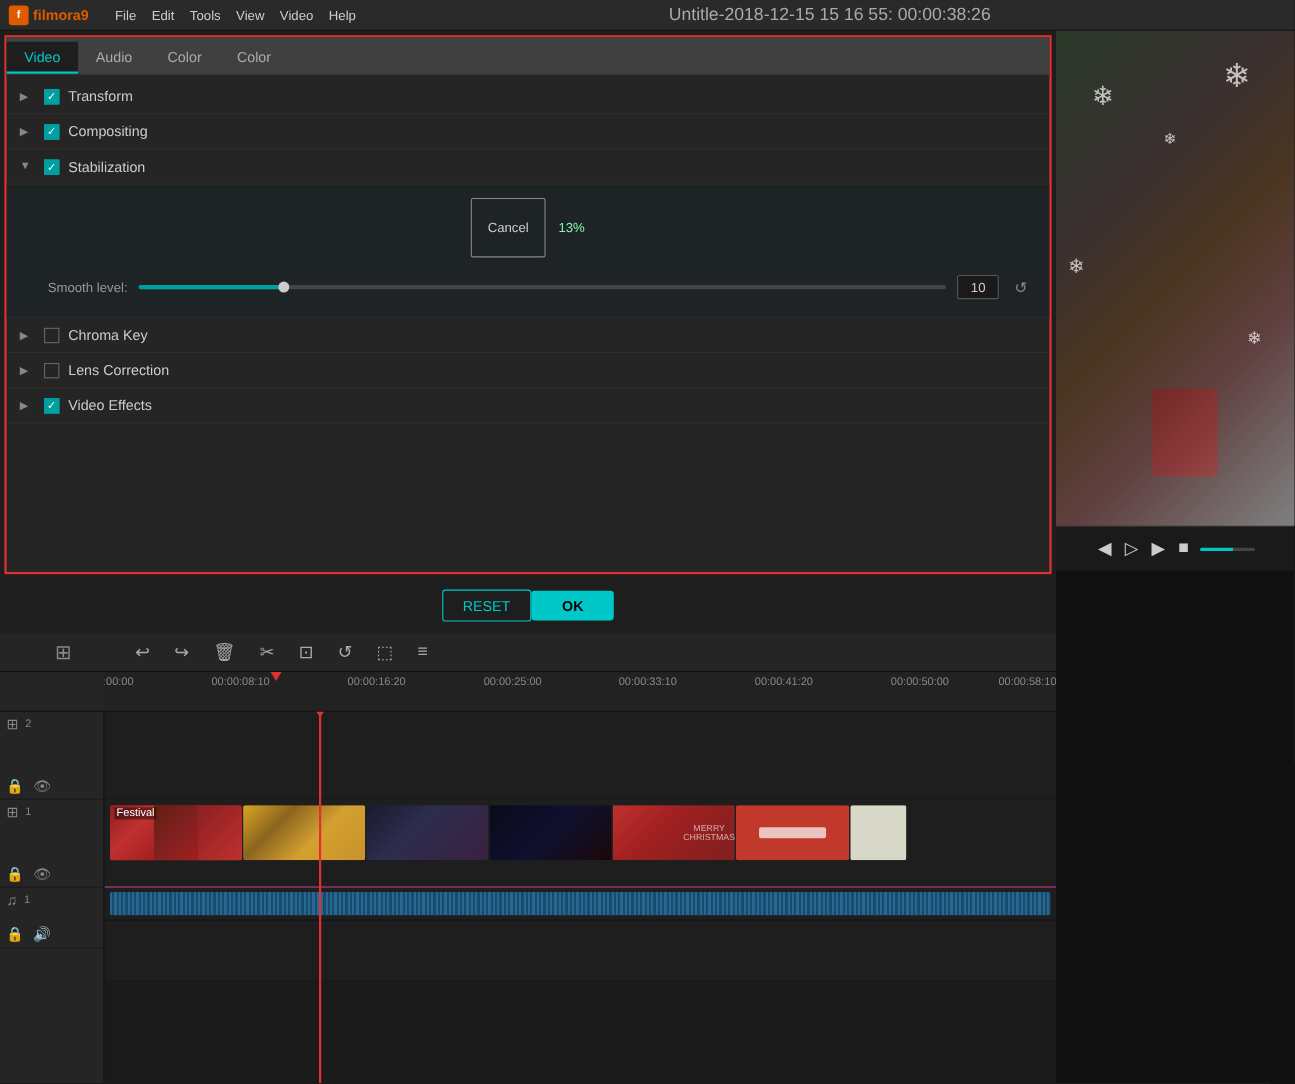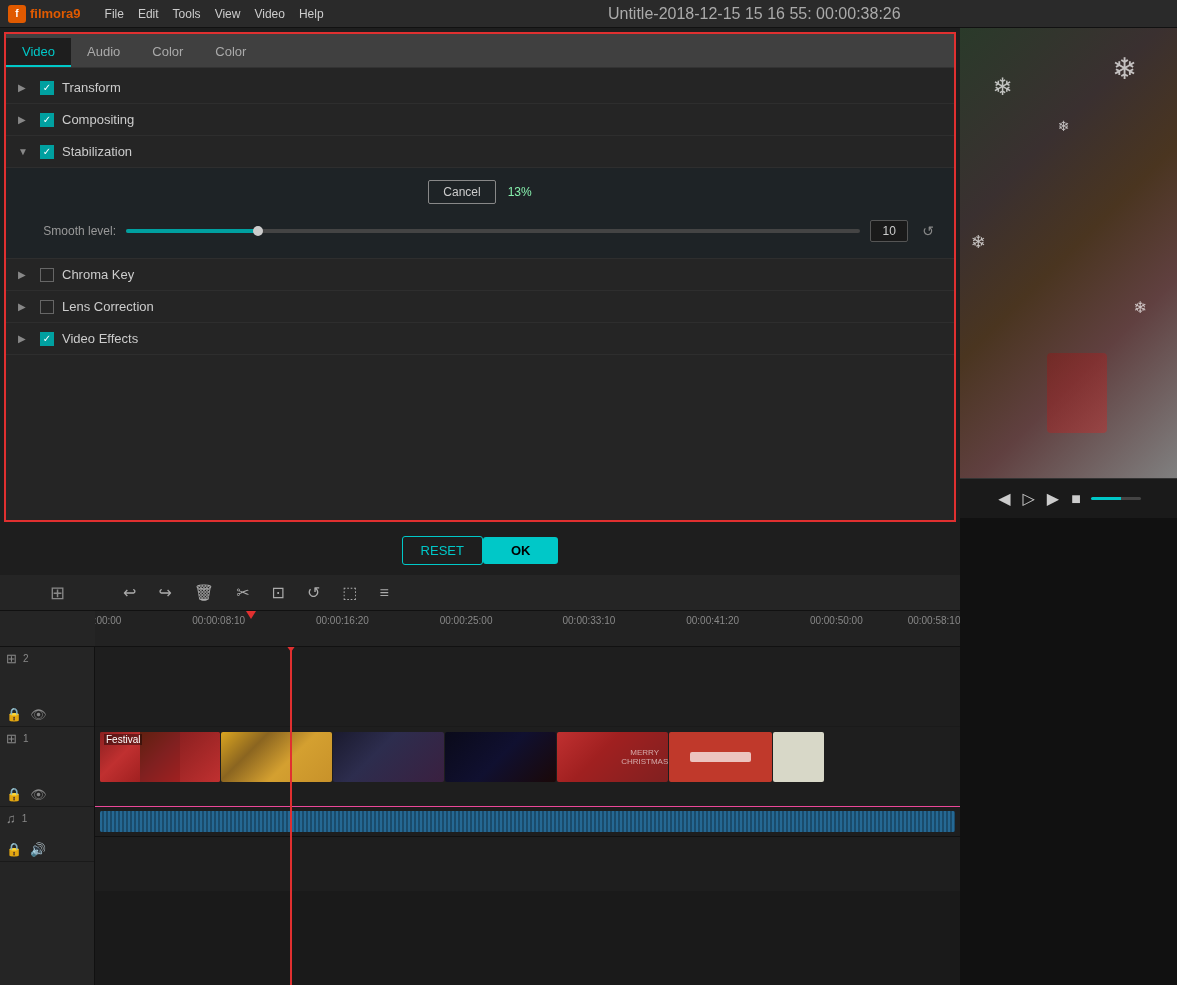--- a/index.html
+++ b/index.html
@@ -133,21 +133,21 @@
       border-bottom: 1px solid #2e2e2e;
     }
     #stab-progress-row {
       display: flex;
       align-items: center;
       justify-content: center;
       gap: 12px;
       margin-bottom: 16px;
     }
     #cancel-btn {
-      padding: 4px 14px;
+      padding: 19px 14px;
       background: transparent;
       border: 1px solid #888;
       color: #ccc;
       font-size: 12px;
       cursor: pointer;
       border-radius: 2px;
     }
     #progress-pct {
       color: #86efac; font-size: 12px;
     }

